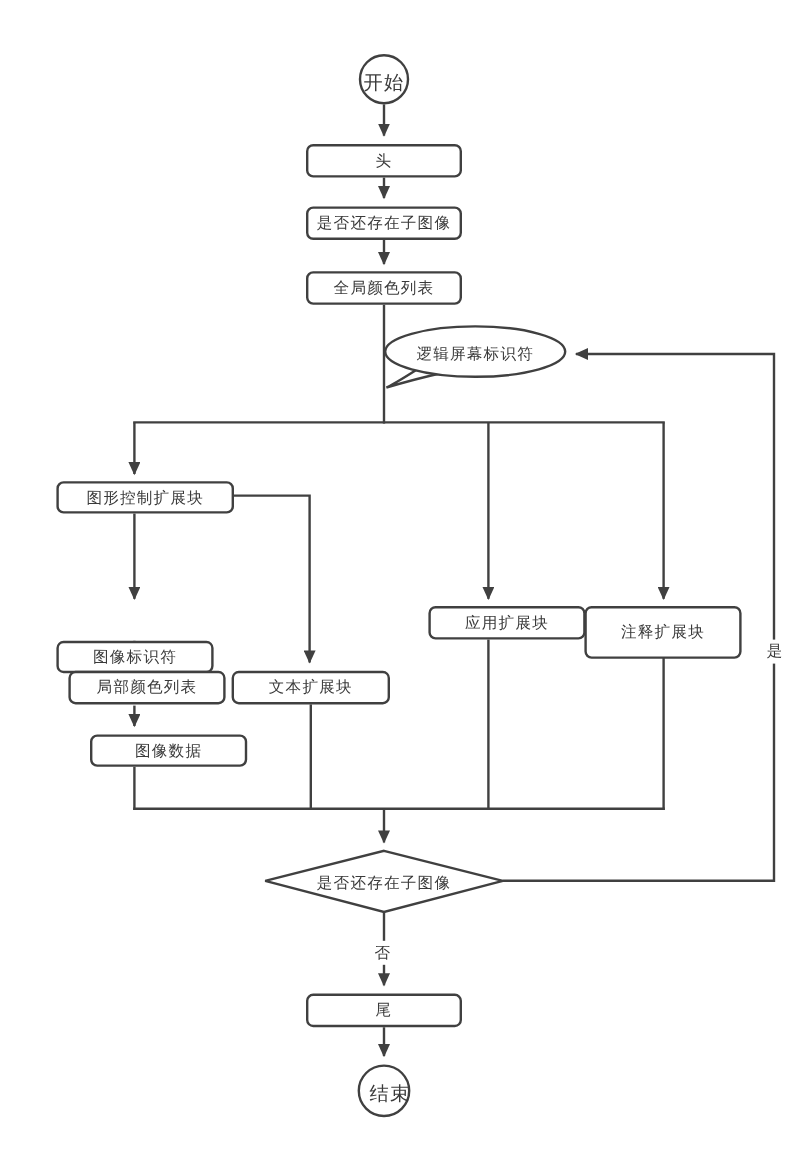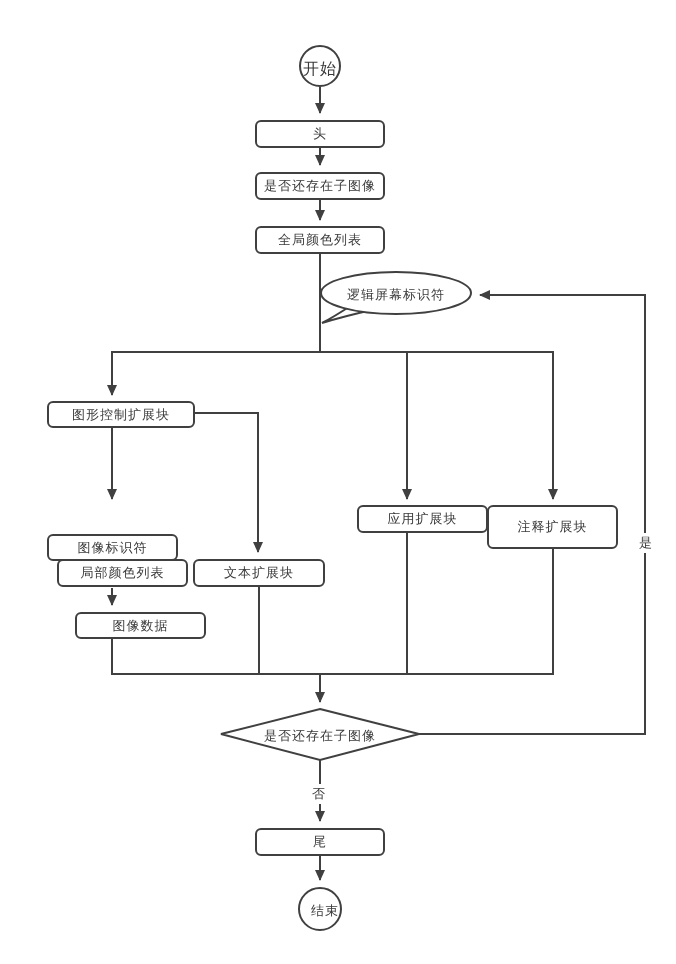--- a/index.html
+++ b/index.html
@@ -92,19 +92,19 @@
   <div class="node" style="left:487px;top:505px;width:131px;height:44px;">注释扩展块</div>
 
   <div class="node" style="left:255px;top:828px;width:130px;height:28px;">尾</div>
 
   <div class="shape-label" style="left:300px;top:59px;width:40px;font-size:16px;">开始</div>
 
   <div class="shape-label" style="left:321px;top:286px;width:150px;">逻辑屏幕标识符</div>
 
   <div class="shape-label" style="left:230px;top:727px;width:180px;">是否还存在子图像</div>
 
-  <div class="shape-label" style="left:299px;top:902px;width:52px;font-size:13px;">结束</div>
+  <div class="shape-label" style="left:299px;top:902px;width:52px;font-size:16px;">结束</div>
 
   <div class="edge-label" style="left:638px;top:533px;">是</div>
 
   <div class="edge-label" style="left:311px;top:784px;">否</div>
 
 </div>
 
 </body></html>

